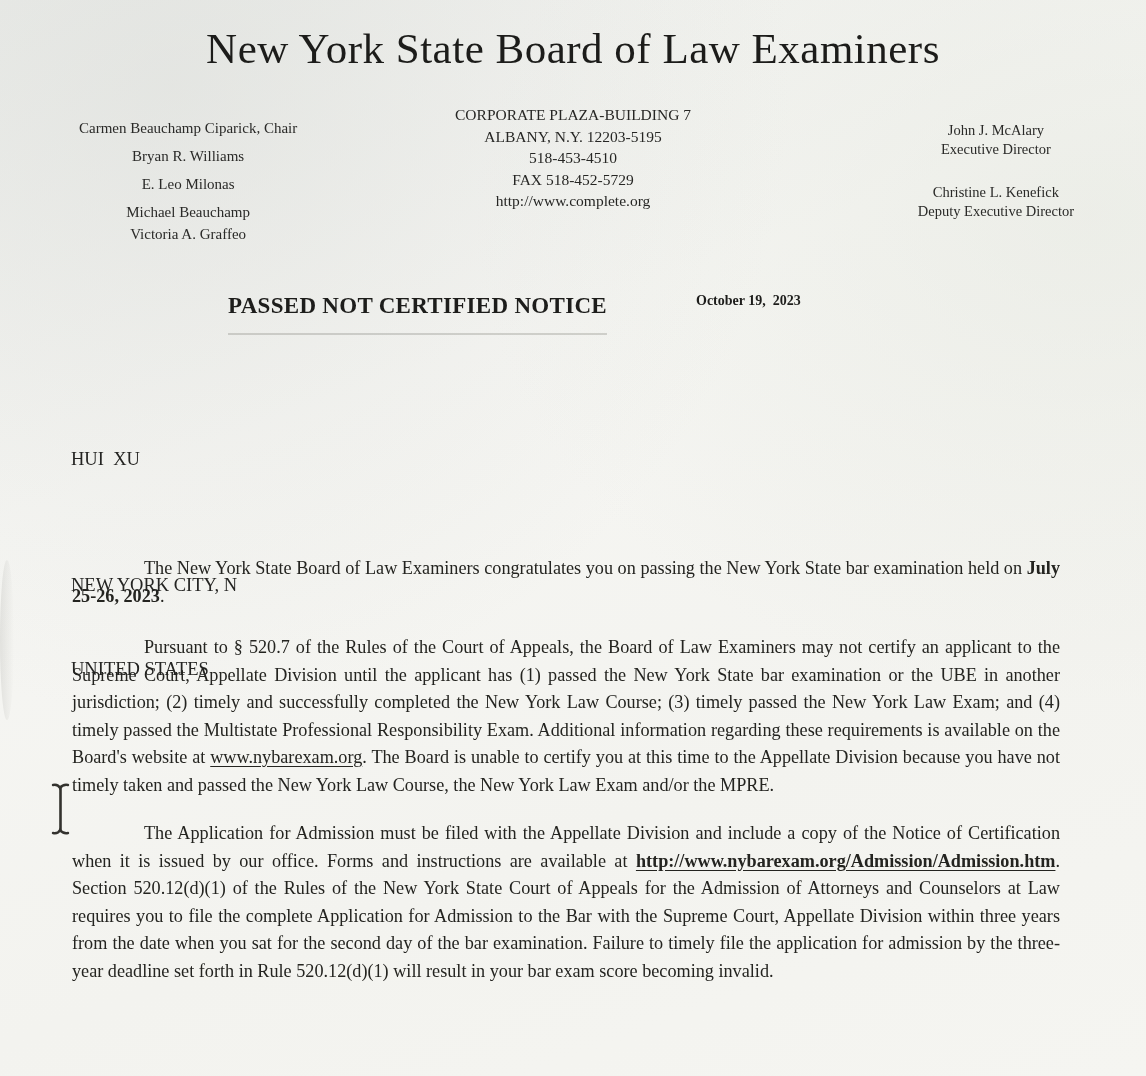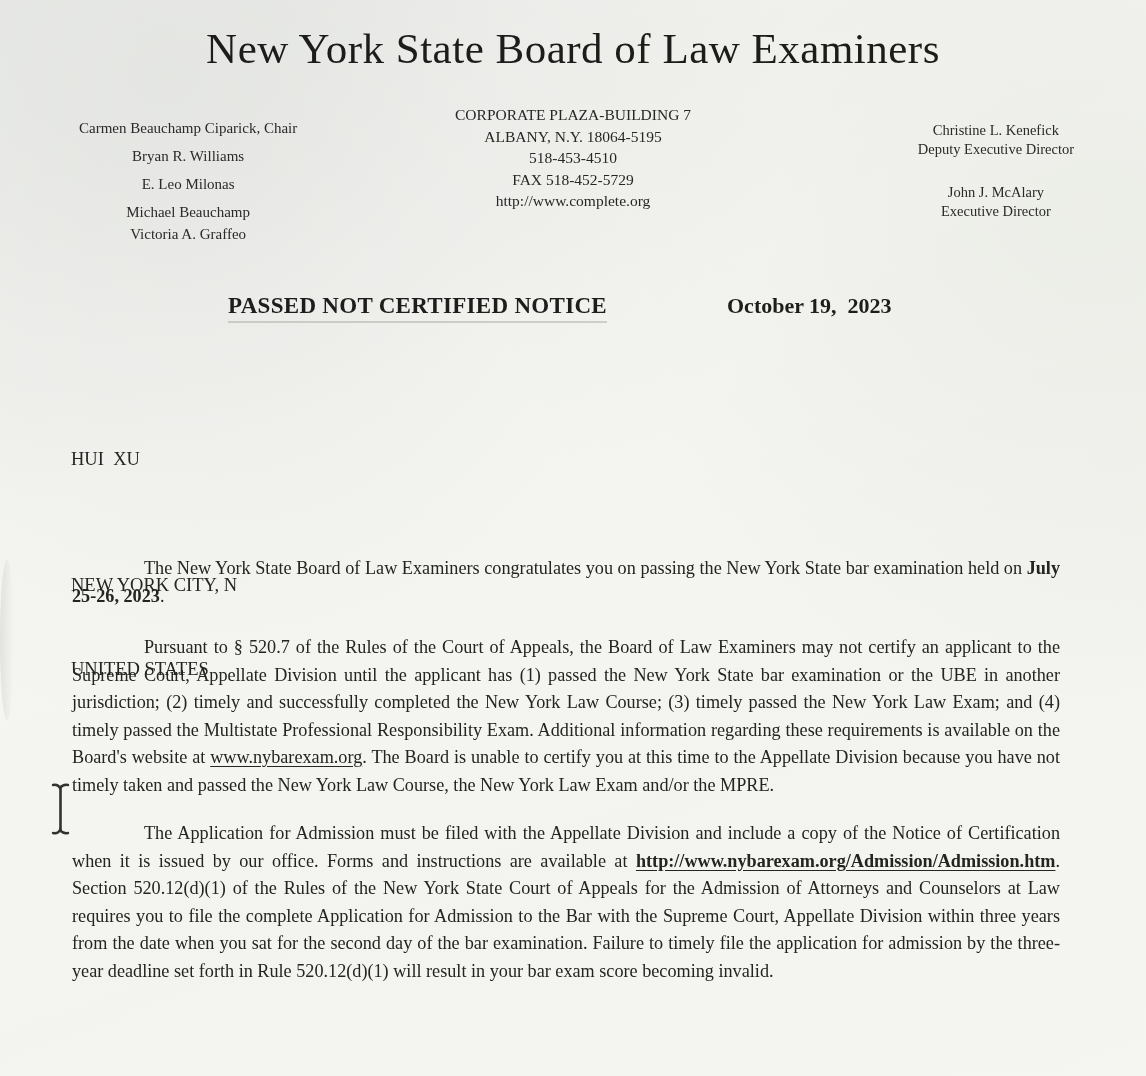--- a/index.html
+++ b/index.html
@@ -75,27 +75,27 @@
     width: 100%;
     height: 34px;
   }
   .notice-title {
     position: absolute;
     left: 228px;
     font-size: 23px;
     font-weight: bold;
     letter-spacing: 0.3px;
     color: #1d1d1b;
-    padding-bottom: 2px;
+    padding-bottom: 14px;
     border-bottom: 2px solid rgba(80,80,75,0.22);
   }
   .notice-date {
     position: absolute;
-    left: 727px;
-    font-size: 22px;
+    left: 696px;
+    font-size: 14px;
     font-weight: bold;
     color: #1d1d1b;
     white-space: pre;
   }
 
   .recipient {
     position: absolute;
     left: 71px; top: 389px;
     font-size: 18.5px;
     line-height: 28px;
@@ -142,34 +142,34 @@
   <div class="hdr-left">
     <div class="member">Carmen Beauchamp Ciparick, Chair</div>
     <div class="member">Bryan R. Williams</div>
     <div class="member">E. Leo Milonas</div>
     <div class="member">Michael Beauchamp</div>
     <div class="member">Victoria A. Graffeo</div>
   </div>
 
   <div class="hdr-center">
     <div>CORPORATE PLAZA-BUILDING 7</div>
-    <div>ALBANY, N.Y. 18064-5195</div>
+    <div>ALBANY, N.Y. 12203-5195</div>
     <div>518-453-4510</div>
     <div>FAX 518-452-5729</div>
     <div>http://www.complete.org</div>
   </div>
 
   <div class="hdr-right">
     <div class="officer">
+      <div>John J. McAlary</div>
+      <div>Executive Director</div>
+    </div>
+    <div class="officer">
       <div>Christine L. Kenefick</div>
       <div>Deputy Executive Director</div>
-    </div>
-    <div class="officer">
-      <div>John J. McAlary</div>
-      <div>Executive Director</div>
     </div>
   </div>
 
   <div class="notice-row">
     <span class="notice-title">PASSED NOT CERTIFIED NOTICE</span>
     <span class="notice-date">October 19,  2023</span>
   </div>
 
   <div class="recipient">
     <div class="name">HUI  XU</div>

